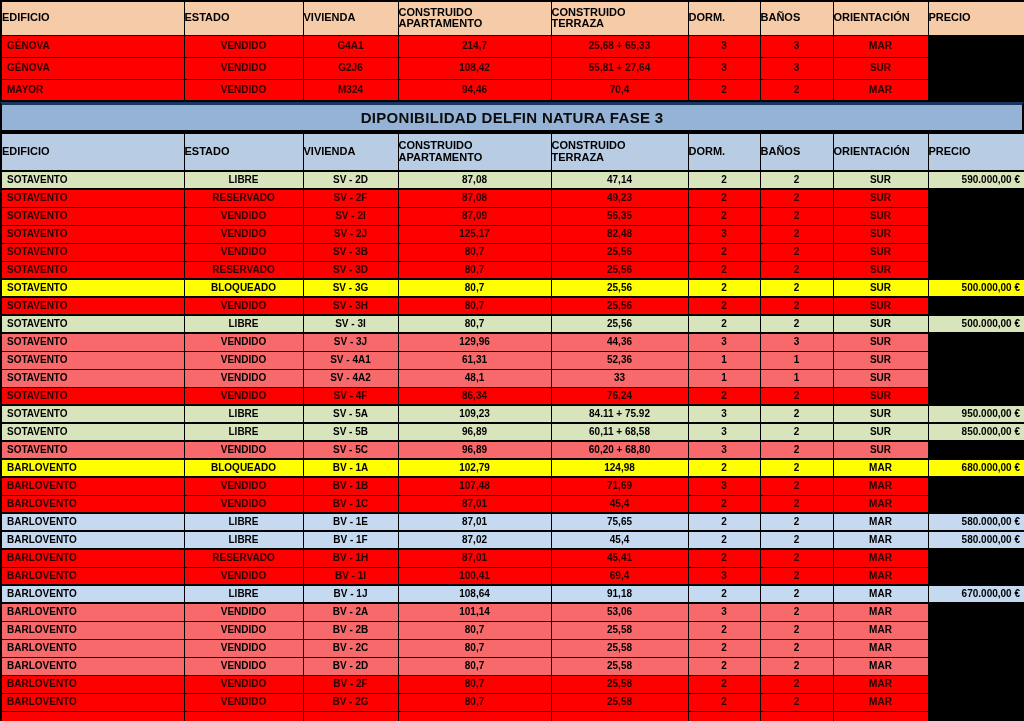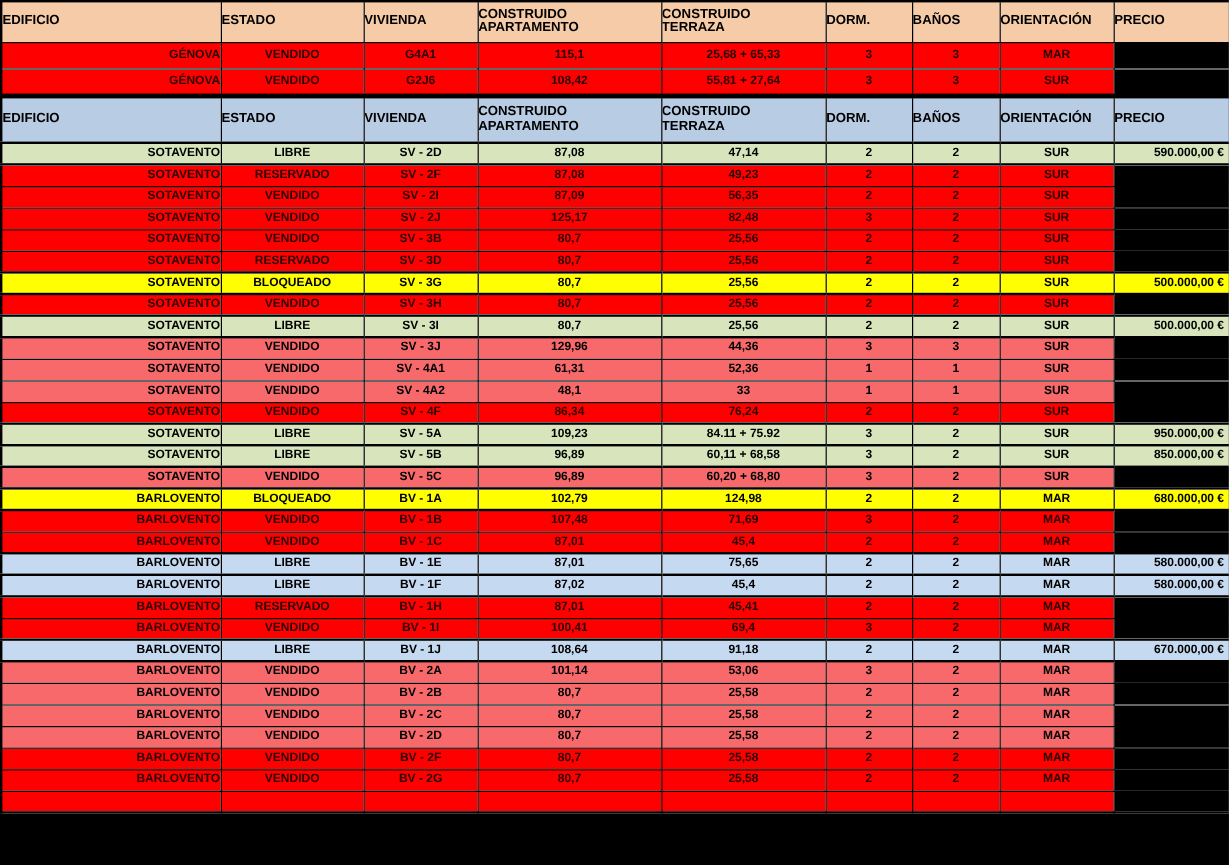--- a/index.html
+++ b/index.html
@@ -14,21 +14,21 @@
   table{border-collapse:collapse;table-layout:fixed;width:1024px;background:#fff;}
   th,td{border:1px solid #000;overflow:hidden;white-space:nowrap;vertical-align:middle;line-height:1.05;}
   th{font-size:11px;text-align:left;white-space:pre-line;}
   td{font-size:10px;text-align:center;}
   #t1{border:2px solid #000;}
   #t2{border:2px solid #000;}
   #t1 th{background:var(--peach);height:34px;}
   #t2 th{background:var(--hblue);height:38px;}
   #t1 td{height:22px;}
   #t2 td{height:18px;}
-  .c-edificio{text-align:right;padding-left:5px;margin-left:48px;}
+  .c-edificio{text-align:left;padding-left:5px;margin-left:48px;}
   .c-precio{text-align:right;padding-right:4px;}
   .f-red td{background:var(--red);color:#2a0000;}
   .f-salmon td{background:var(--salmon);}
   .f-green td{background:var(--green);}
   .f-yellow td{background:var(--yellow);}
   .f-blue td{background:var(--blue);}
   td.k{background:var(--kcell) !important;color:transparent;}
   tr.hl td{border-top-width:2px;border-bottom-width:2px;}
   tr.partial td{height:11px;}
   .banner{height:30px;background:var(--tblue);border-left:2px solid #000;border-right:2px solid #000;
@@ -65,40 +65,54 @@
           <th>BAÑOS</th>
           <th>ORIENTACIÓN</th>
           <th>PRECIO</th>
         </tr>
       </thead>
       <tbody>
         <tr class="f-red">
           <td class="c-edificio">GÉNOVA</td>
           <td class="c-estado">VENDIDO</td>
           <td class="c-vivienda">G4A1</td>
-          <td class="c-apartamento">115,1</td>
+          <td class="c-apartamento">214,7</td>
           <td class="c-terraza">25,68 + 65,33</td>
           <td class="c-dorm">3</td>
           <td class="c-banos">3</td>
           <td class="c-orientacion">MAR</td>
           <td class="c-precio k"></td>
         </tr>
         <tr class="f-red">
           <td class="c-edificio">GÉNOVA</td>
           <td class="c-estado">VENDIDO</td>
           <td class="c-vivienda">G2J6</td>
           <td class="c-apartamento">108,42</td>
           <td class="c-terraza">55,81 + 27,64</td>
           <td class="c-dorm">3</td>
           <td class="c-banos">3</td>
           <td class="c-orientacion">SUR</td>
           <td class="c-precio k"></td>
         </tr>
+        <tr class="f-red">
+          <td class="c-edificio">MAYOR</td>
+          <td class="c-estado">VENDIDO</td>
+          <td class="c-vivienda">M324</td>
+          <td class="c-apartamento">94,46</td>
+          <td class="c-terraza">70,4</td>
+          <td class="c-dorm">2</td>
+          <td class="c-banos">2</td>
+          <td class="c-orientacion">MAR</td>
+          <td class="c-precio k"></td>
+        </tr>
       </tbody>
     </table>
+  <div class="banner">
+    <span>DIPONIBILIDAD DELFIN NATURA FASE 3</span>
+  </div>
   <table id="t2">
       <colgroup>
         <col style="width: 183px;">
         <col style="width: 119px;">
         <col style="width: 95px;">
         <col style="width: 153px;">
         <col style="width: 137px;">
         <col style="width: 72px;">
         <col style="width: 73px;">
         <col style="width: 95px;">

